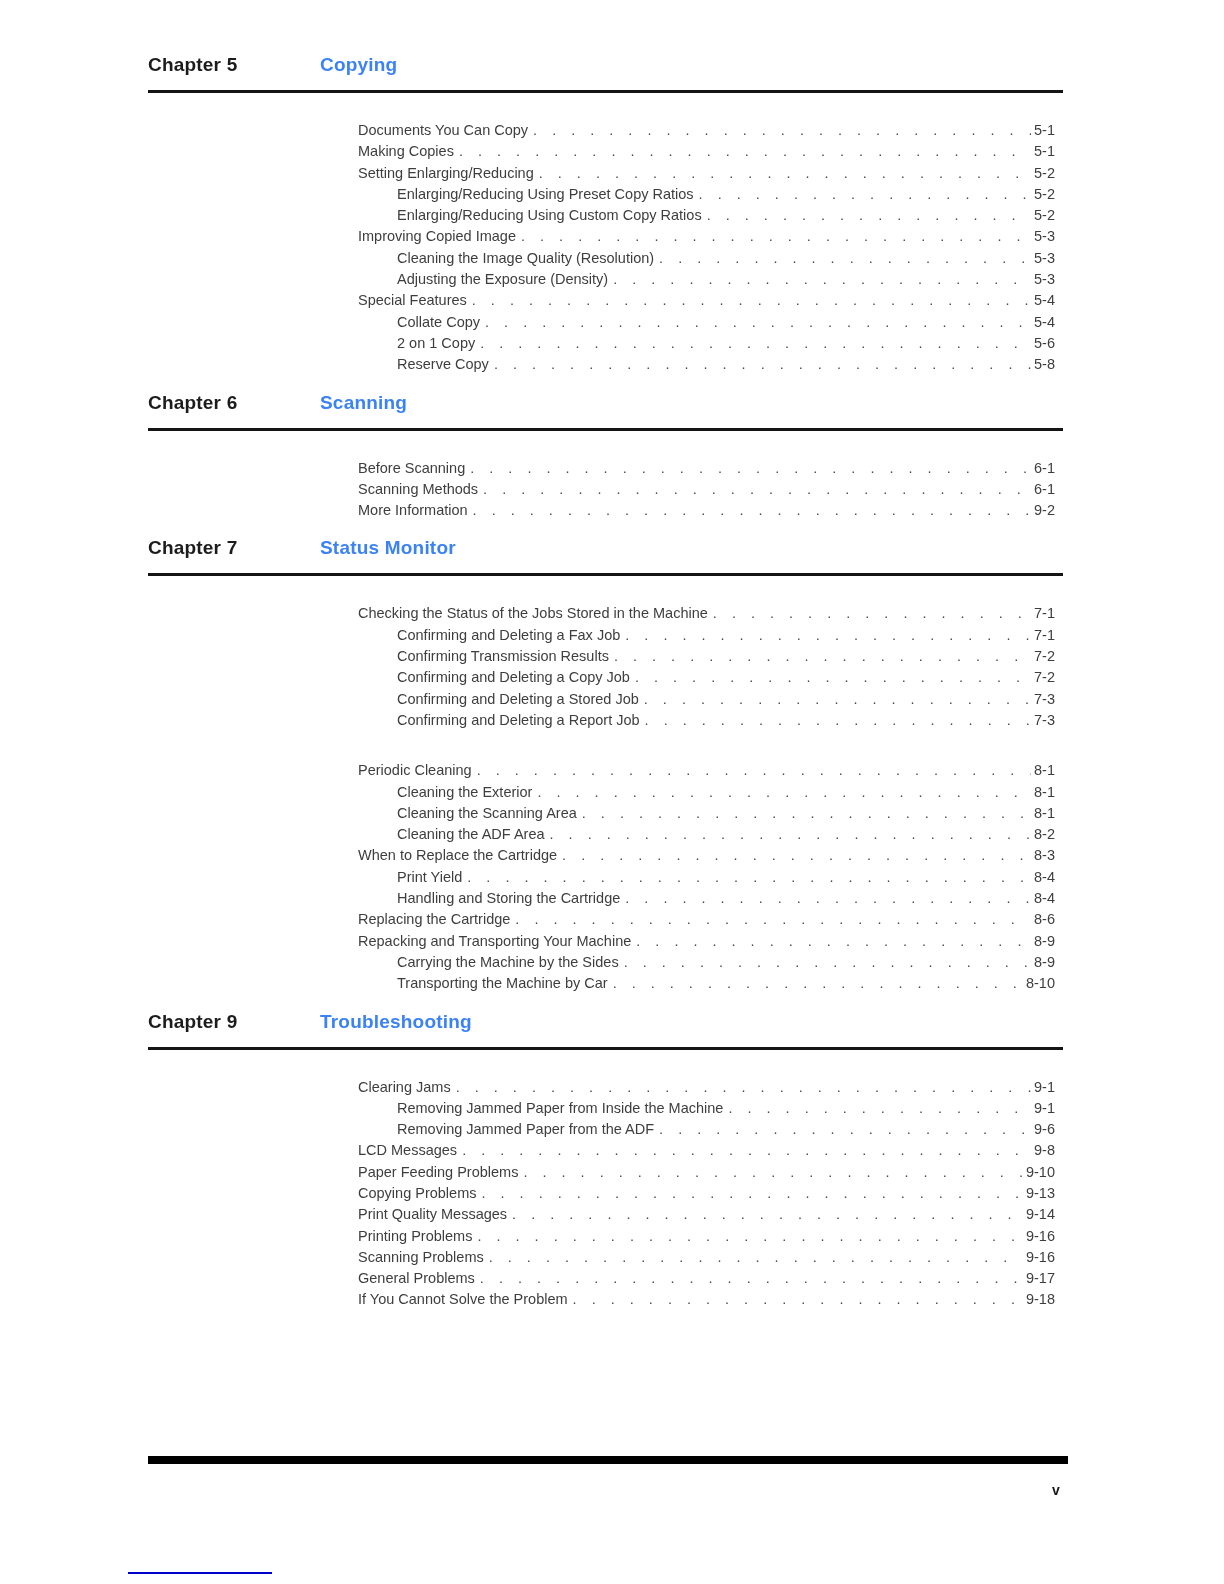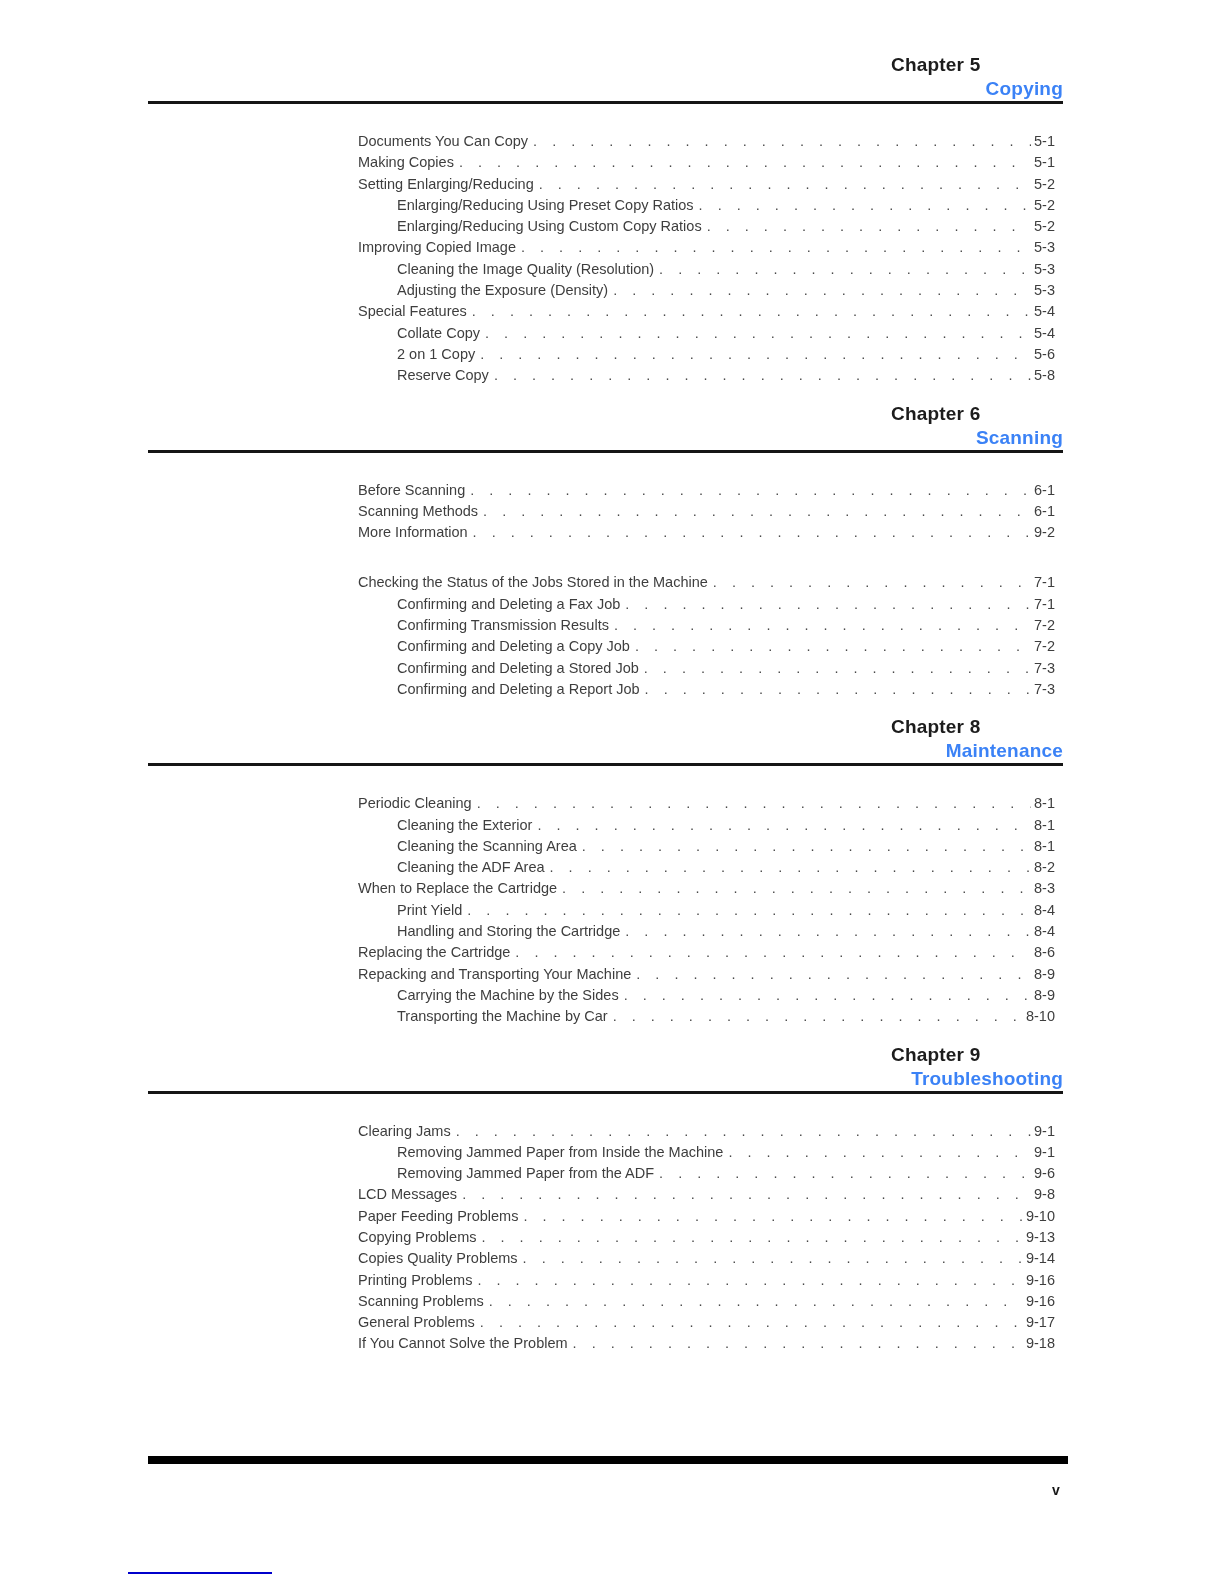--- a/index.html
+++ b/index.html
@@ -13,23 +13,22 @@
   .content {
     position: absolute;
     left: 148px; top: 53px;
     width: 915px;
   }
   .chapter { }
   .chapter-header {
     display: flex;
     align-items: flex-end;
     border-bottom: 3px solid #151515;
-    padding-bottom: 0;
+    padding-bottom: 13px;
     line-height: 24px;
-    flex-direction: column;
   }
   .chapter-label {
     width: 172px;
     flex: none;
     font-size: 19px;
     font-weight: bold;
     color: #1c1c1c;
     letter-spacing: 0.2px;
   }
   .chapter-title {
@@ -170,20 +169,24 @@
           <span class="toc-page">6-1</span>
         </div>
         <div class="toc-line">
           <span class="toc-title">More Information</span>
           <span class="toc-leader">. . . . . . . . . . . . . . . . . . . . . . . . . . . . . . . . . . . . . . . . . . . . . . . . . . . . . . . . . . . . . . . . . . . . . . . . . . . . . . . . . . . . . . . . . . . . . . . . . . . . . . . . . . . . . . . . . . . . . . . . . . . . . . . . . . . . . . . . . . . . . . . . . . . . . . . . . . . . . . . .</span>
           <span class="toc-page">9-2</span>
         </div>
       </div>
     </div>
     <div class="chapter">
+      <div class="chapter-header">
+        <span class="chapter-label">Chapter 7</span>
+        <span class="chapter-title">Status Monitor</span>
+      </div>
       <div class="toc">
         <div class="toc-line">
           <span class="toc-title">Checking the Status of the Jobs Stored in the Machine</span>
           <span class="toc-leader">. . . . . . . . . . . . . . . . . . . . . . . . . . . . . . . . . . . . . . . . . . . . . . . . . . . . . . . . . . . . . . . . . . . . . . . . . . . . . . . . . . . . . . . . . . . . . . . . . . . . . . . . . . . . . . . . . . . . . . . . . . . . . . . . . . . . . . . . . . . . . . . . . . . . . . . . . . . . . . . .</span>
           <span class="toc-page">7-1</span>
         </div>
         <div class="toc-line level2">
           <span class="toc-title">Confirming and Deleting a Fax Job</span>
           <span class="toc-leader">. . . . . . . . . . . . . . . . . . . . . . . . . . . . . . . . . . . . . . . . . . . . . . . . . . . . . . . . . . . . . . . . . . . . . . . . . . . . . . . . . . . . . . . . . . . . . . . . . . . . . . . . . . . . . . . . . . . . . . . . . . . . . . . . . . . . . . . . . . . . . . . . . . . . . . . . . . . . . . . .</span>
           <span class="toc-page">7-1</span>
@@ -204,24 +207,20 @@
           <span class="toc-page">7-3</span>
         </div>
         <div class="toc-line level2">
           <span class="toc-title">Confirming and Deleting a Report Job</span>
           <span class="toc-leader">. . . . . . . . . . . . . . . . . . . . . . . . . . . . . . . . . . . . . . . . . . . . . . . . . . . . . . . . . . . . . . . . . . . . . . . . . . . . . . . . . . . . . . . . . . . . . . . . . . . . . . . . . . . . . . . . . . . . . . . . . . . . . . . . . . . . . . . . . . . . . . . . . . . . . . . . . . . . . . . .</span>
           <span class="toc-page">7-3</span>
         </div>
       </div>
     </div>
     <div class="chapter">
-      <div class="chapter-header">
-        <span class="chapter-label">Chapter 8</span>
-        <span class="chapter-title">Maintenance</span>
-      </div>
       <div class="toc">
         <div class="toc-line">
           <span class="toc-title">Periodic Cleaning</span>
           <span class="toc-leader">. . . . . . . . . . . . . . . . . . . . . . . . . . . . . . . . . . . . . . . . . . . . . . . . . . . . . . . . . . . . . . . . . . . . . . . . . . . . . . . . . . . . . . . . . . . . . . . . . . . . . . . . . . . . . . . . . . . . . . . . . . . . . . . . . . . . . . . . . . . . . . . . . . . . . . . . . . . . . . . .</span>
           <span class="toc-page">8-1</span>
         </div>
         <div class="toc-line level2">
           <span class="toc-title">Cleaning the Exterior</span>
           <span class="toc-leader">. . . . . . . . . . . . . . . . . . . . . . . . . . . . . . . . . . . . . . . . . . . . . . . . . . . . . . . . . . . . . . . . . . . . . . . . . . . . . . . . . . . . . . . . . . . . . . . . . . . . . . . . . . . . . . . . . . . . . . . . . . . . . . . . . . . . . . . . . . . . . . . . . . . . . . . . . . . . . . . .</span>
           <span class="toc-page">8-1</span>
@@ -303,21 +302,21 @@
           <span class="toc-title">Paper Feeding Problems</span>
           <span class="toc-leader">. . . . . . . . . . . . . . . . . . . . . . . . . . . . . . . . . . . . . . . . . . . . . . . . . . . . . . . . . . . . . . . . . . . . . . . . . . . . . . . . . . . . . . . . . . . . . . . . . . . . . . . . . . . . . . . . . . . . . . . . . . . . . . . . . . . . . . . . . . . . . . . . . . . . . . . . . . . . . . . .</span>
           <span class="toc-page">9-10</span>
         </div>
         <div class="toc-line">
           <span class="toc-title">Copying Problems</span>
           <span class="toc-leader">. . . . . . . . . . . . . . . . . . . . . . . . . . . . . . . . . . . . . . . . . . . . . . . . . . . . . . . . . . . . . . . . . . . . . . . . . . . . . . . . . . . . . . . . . . . . . . . . . . . . . . . . . . . . . . . . . . . . . . . . . . . . . . . . . . . . . . . . . . . . . . . . . . . . . . . . . . . . . . . .</span>
           <span class="toc-page">9-13</span>
         </div>
         <div class="toc-line">
-          <span class="toc-title">Copies Quality Problems</span>
+          <span class="toc-title">Print Quality Messages</span>
           <span class="toc-leader">. . . . . . . . . . . . . . . . . . . . . . . . . . . . . . . . . . . . . . . . . . . . . . . . . . . . . . . . . . . . . . . . . . . . . . . . . . . . . . . . . . . . . . . . . . . . . . . . . . . . . . . . . . . . . . . . . . . . . . . . . . . . . . . . . . . . . . . . . . . . . . . . . . . . . . . . . . . . . . . .</span>
           <span class="toc-page">9-14</span>
         </div>
         <div class="toc-line">
           <span class="toc-title">Printing Problems</span>
           <span class="toc-leader">. . . . . . . . . . . . . . . . . . . . . . . . . . . . . . . . . . . . . . . . . . . . . . . . . . . . . . . . . . . . . . . . . . . . . . . . . . . . . . . . . . . . . . . . . . . . . . . . . . . . . . . . . . . . . . . . . . . . . . . . . . . . . . . . . . . . . . . . . . . . . . . . . . . . . . . . . . . . . . . .</span>
           <span class="toc-page">9-16</span>
         </div>
         <div class="toc-line">
           <span class="toc-title">Scanning Problems</span>

